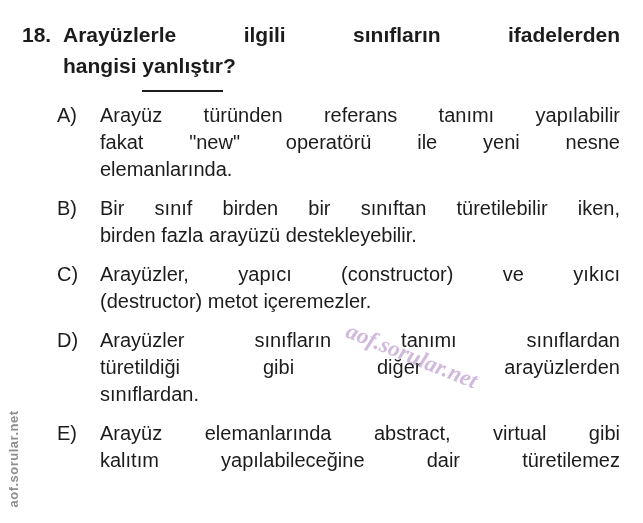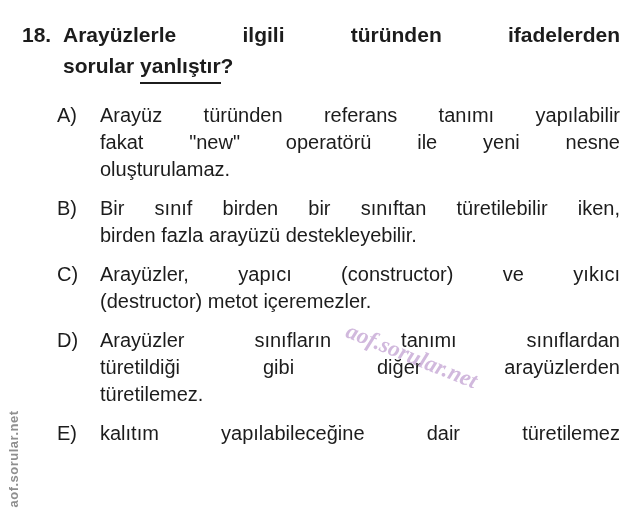--- a/index.html
+++ b/index.html
@@ -31,21 +31,21 @@
     flex-shrink: 0;
   }
   .q-text { flex: 1; }
   .q-line1 {
     text-align: justify;
     text-align-last: justify;
   }
   .q-line2 { text-align: left; }
   .underline {
     border-bottom: 2px solid #1c1c1c;
-    padding-bottom: 5px;
+    padding-bottom: 13px;
   }
   
   .option-row {
     display: flex;
     margin-left: 35px;
     margin-bottom: 12px;
     font-size: 20px;
     line-height: 27px;
   }
   .opt-letter {
@@ -91,32 +91,32 @@
   }
 </style>
 </head>
 <body>
 
 <div class="page">
 
   <div class="question-row">
     <div class="q-number">18.</div>
     <div class="q-text">
-      <div class="q-line1">Arayüzlerle ilgili türünden ifadelerden</div>
-      <div class="q-line2"><span>sorular</span> <span class="underline">yanlıştır</span><span>?</span></div>
+      <div class="q-line1">Arayüzlerle ilgili sınıfların ifadelerden</div>
+      <div class="q-line2"><span>hangisi</span> <span class="underline">yanlıştır</span><span>?</span></div>
     </div>
   </div>
 
   <div id="options-container">
       <div class="option-row">
         <div class="opt-letter">A)</div>
         <div class="opt-text">
           <div class="opt-line">Arayüz türünden referans tanımı yapılabilir</div>
           <div class="opt-line">fakat "new" operatörü ile yeni nesne</div>
-          <div class="opt-line last">oluşturulamaz.</div>
+          <div class="opt-line last">elemanlarında.</div>
         </div>
       </div>
       <div class="option-row">
         <div class="opt-letter">B)</div>
         <div class="opt-text">
           <div class="opt-line">Bir sınıf birden bir sınıftan türetilebilir iken,</div>
           <div class="opt-line last">birden fazla arayüzü destekleyebilir.</div>
         </div>
       </div>
       <div class="option-row">
@@ -124,26 +124,27 @@
         <div class="opt-text">
           <div class="opt-line">Arayüzler, yapıcı (constructor) ve yıkıcı</div>
           <div class="opt-line last">(destructor) metot içeremezler.</div>
         </div>
       </div>
       <div class="option-row">
         <div class="opt-letter">D)</div>
         <div class="opt-text">
           <div class="opt-line">Arayüzler sınıfların tanımı sınıflardan</div>
           <div class="opt-line">türetildiği gibi diğer arayüzlerden</div>
-          <div class="opt-line last">türetilemez.</div>
+          <div class="opt-line last">sınıflardan.</div>
         </div>
       </div>
       <div class="option-row">
         <div class="opt-letter">E)</div>
         <div class="opt-text">
+          <div class="opt-line">Arayüz elemanlarında abstract, virtual gibi</div>
           <div class="opt-line">kalıtım yapılabileceğine dair türetilemez</div>
         </div>
       </div>
     </div>
 
   <div class="wm-left">aof.sorular.net</div>
 
   <div class="wm-diagonal">aof.sorular.net</div>
 
 </div>

